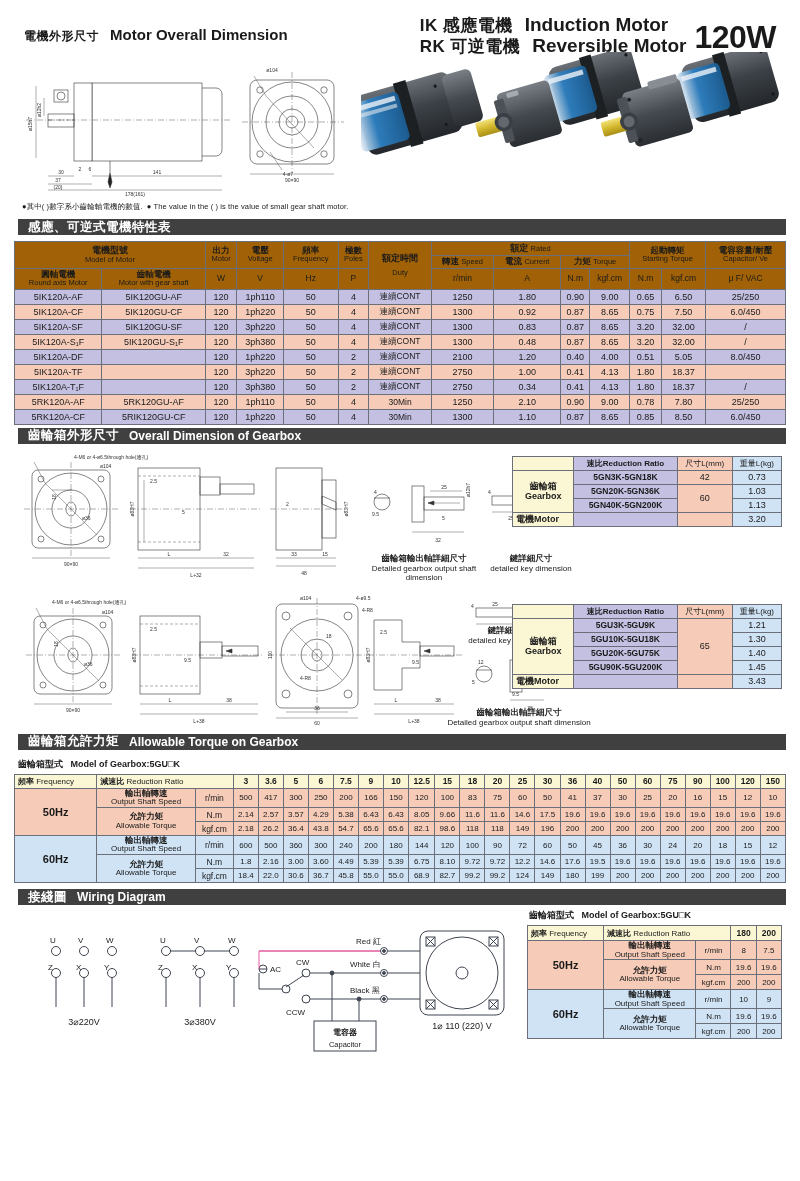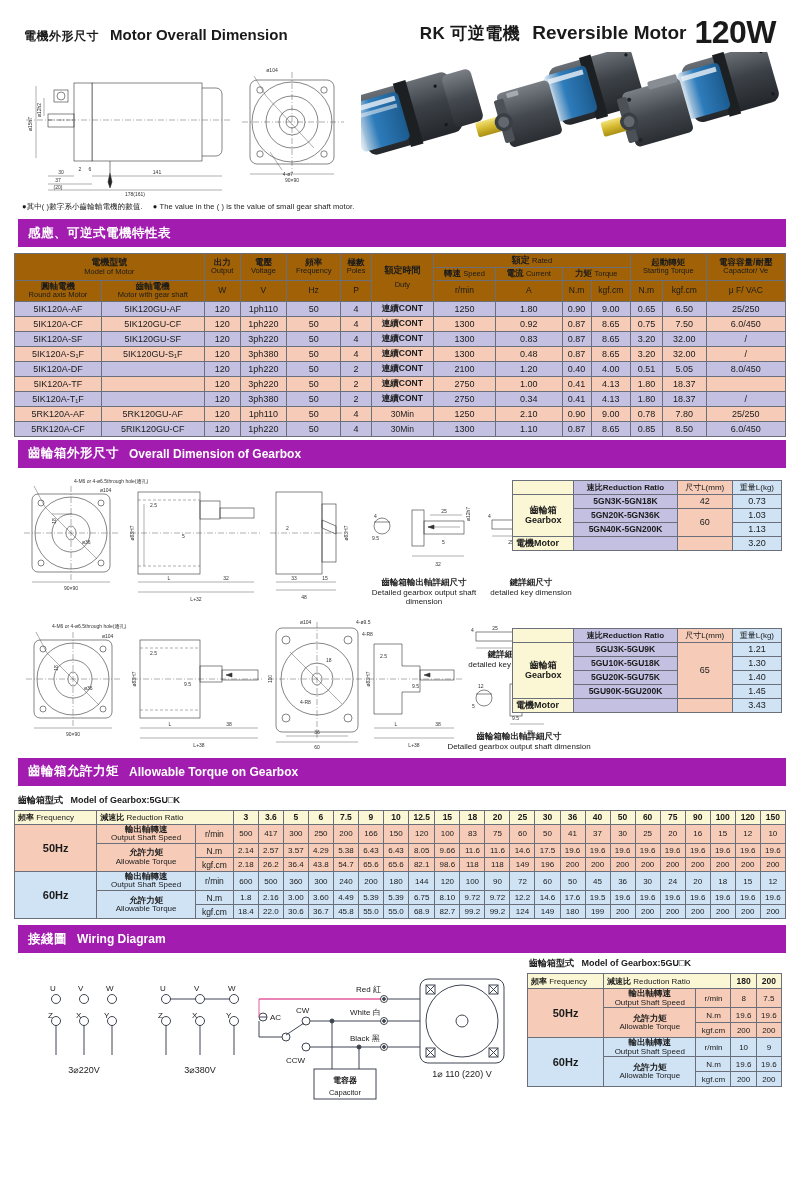--- a/index.html
+++ b/index.html
@@ -25,27 +25,27 @@
   .tline .cn { font-size:17px; font-weight:bold; letter-spacing:.5px; }
   .tline .cn .ab { font-size:17px; font-weight:bold; margin-right:5px; }
   .tline .en { font-size:19px; font-weight:bold; margin-left:12px; }
   .watt { font-size:32px; font-weight:bold; letter-spacing:-.5px; align-self:flex-end; padding-bottom:1px; }
 
   
   .draw-row { position:relative; height:140px; margin:0 0 2px 0; }
   .photos { position:absolute; right:0; top:-6px; width:425px; height:132px; }
 
   .note { font-size:7.5px; padding:2px 0 4px 8px; letter-spacing:.1px; }
-  .note .en { margin-left:8px; font-size:7.5px;text-align:right; }
+  .note .en { margin-left:2px; font-size:7.5px;text-align:right; }
 
   
   .sec {
-    background:#a21caf;
+    background:#404040;
     color:#ffffff;
-    height:28px;
+    height:16px;
     display:flex; align-items:center;
     padding-left:10px;
     margin:3px 0 6px 0;
     border-left:4px solid #ffffff;
   }
   .sec .cn { font-size:12.5px; font-weight:bold; letter-spacing:.5px; }
   .sec .en { font-size:12px; font-weight:bold; margin-left:10px; }
 
   
   table { border-collapse:collapse; }
@@ -54,21 +54,21 @@
   
   .maintbl { width:100%; font-size:8.5px; }
   .maintbl th { background:#a16207; font-weight:normal; padding:1px 1px; line-height:1.15; }
   .maintbl th .cn { font-weight:bold; font-size:9px; }
   .maintbl th .en { font-size:7.5px; }
   .maintbl th .cn2 { font-weight:bold; font-size:8.5px; }
   .maintbl td { height:15px; font-size:9px; }
   .row-a td { background:#c3c0e2; }
   .row-b td { background:#f6ccb8; }
   .maintbl td.duty { font-size:8.5px; }
-  .maintbl td.duty b { font-weight:bold; }
+  .maintbl td.duty b { font-weight:normal; }
 
   
   .gbtbl { font-size:8px; width:270px; }
   .gbtbl td { height:14px; padding:0 2px; }
   .gbtbl .hd { background:#fbf6d4; }
   .gbtbl .hd-r { background:#c3c0e2; font-weight:bold; }
   .gbtbl .hd-p { background:#f6ccb8; }
   .gbtbl .hd-b { background:#cfe3f5; }
   .gbtbl .lbl { background:#fbf6d4; font-size:9px; line-height:1.15; font-weight:bold; }
   .gbtbl .ratio { background:#c3c0e2; font-weight:bold; font-size:8.5px; }
@@ -113,20 +113,24 @@
 
 <div class="page">
 
   <div class="topbar">
     <div class="topbar-left">
       <span class="cn">電機外形尺寸</span>
       <span class="en">Motor Overall Dimension</span>
     </div>
     <div class="topbar-right">
       <div class="titles">
+        <div class="tline">
+          <span class="cn"><span class="ab">IK</span><span>感應電機</span></span>
+          <span class="en">Induction Motor</span>
+        </div>
         <div class="tline">
           <span class="cn"><span class="ab">RK</span><span>可逆電機</span></span>
           <span class="en">Reversible Motor</span>
         </div>
       </div>
       <div class="watt">120W</div>
     </div>
   </div>
 
   <div class="draw-row">
@@ -266,21 +270,21 @@
 
   <table class="tbl maintbl">
     <tbody>
         <tr>
       <th colspan="2" rowspan="2">
         <div class="cn">電機型號</div>
         <div class="en">Model of Motor</div>
       </th>
       <th rowspan="2">
         <div class="cn2">出力</div>
-        <div class="en">Output</div>
+        <div class="en">Motor</div>
       </th>
       <th rowspan="2">
         <div class="cn2">電壓</div>
         <div class="en">Voltage</div>
       </th>
       <th rowspan="2">
         <div class="cn2">頻率</div>
         <div class="en">Frequency</div>
       </th>
       <th rowspan="2">

